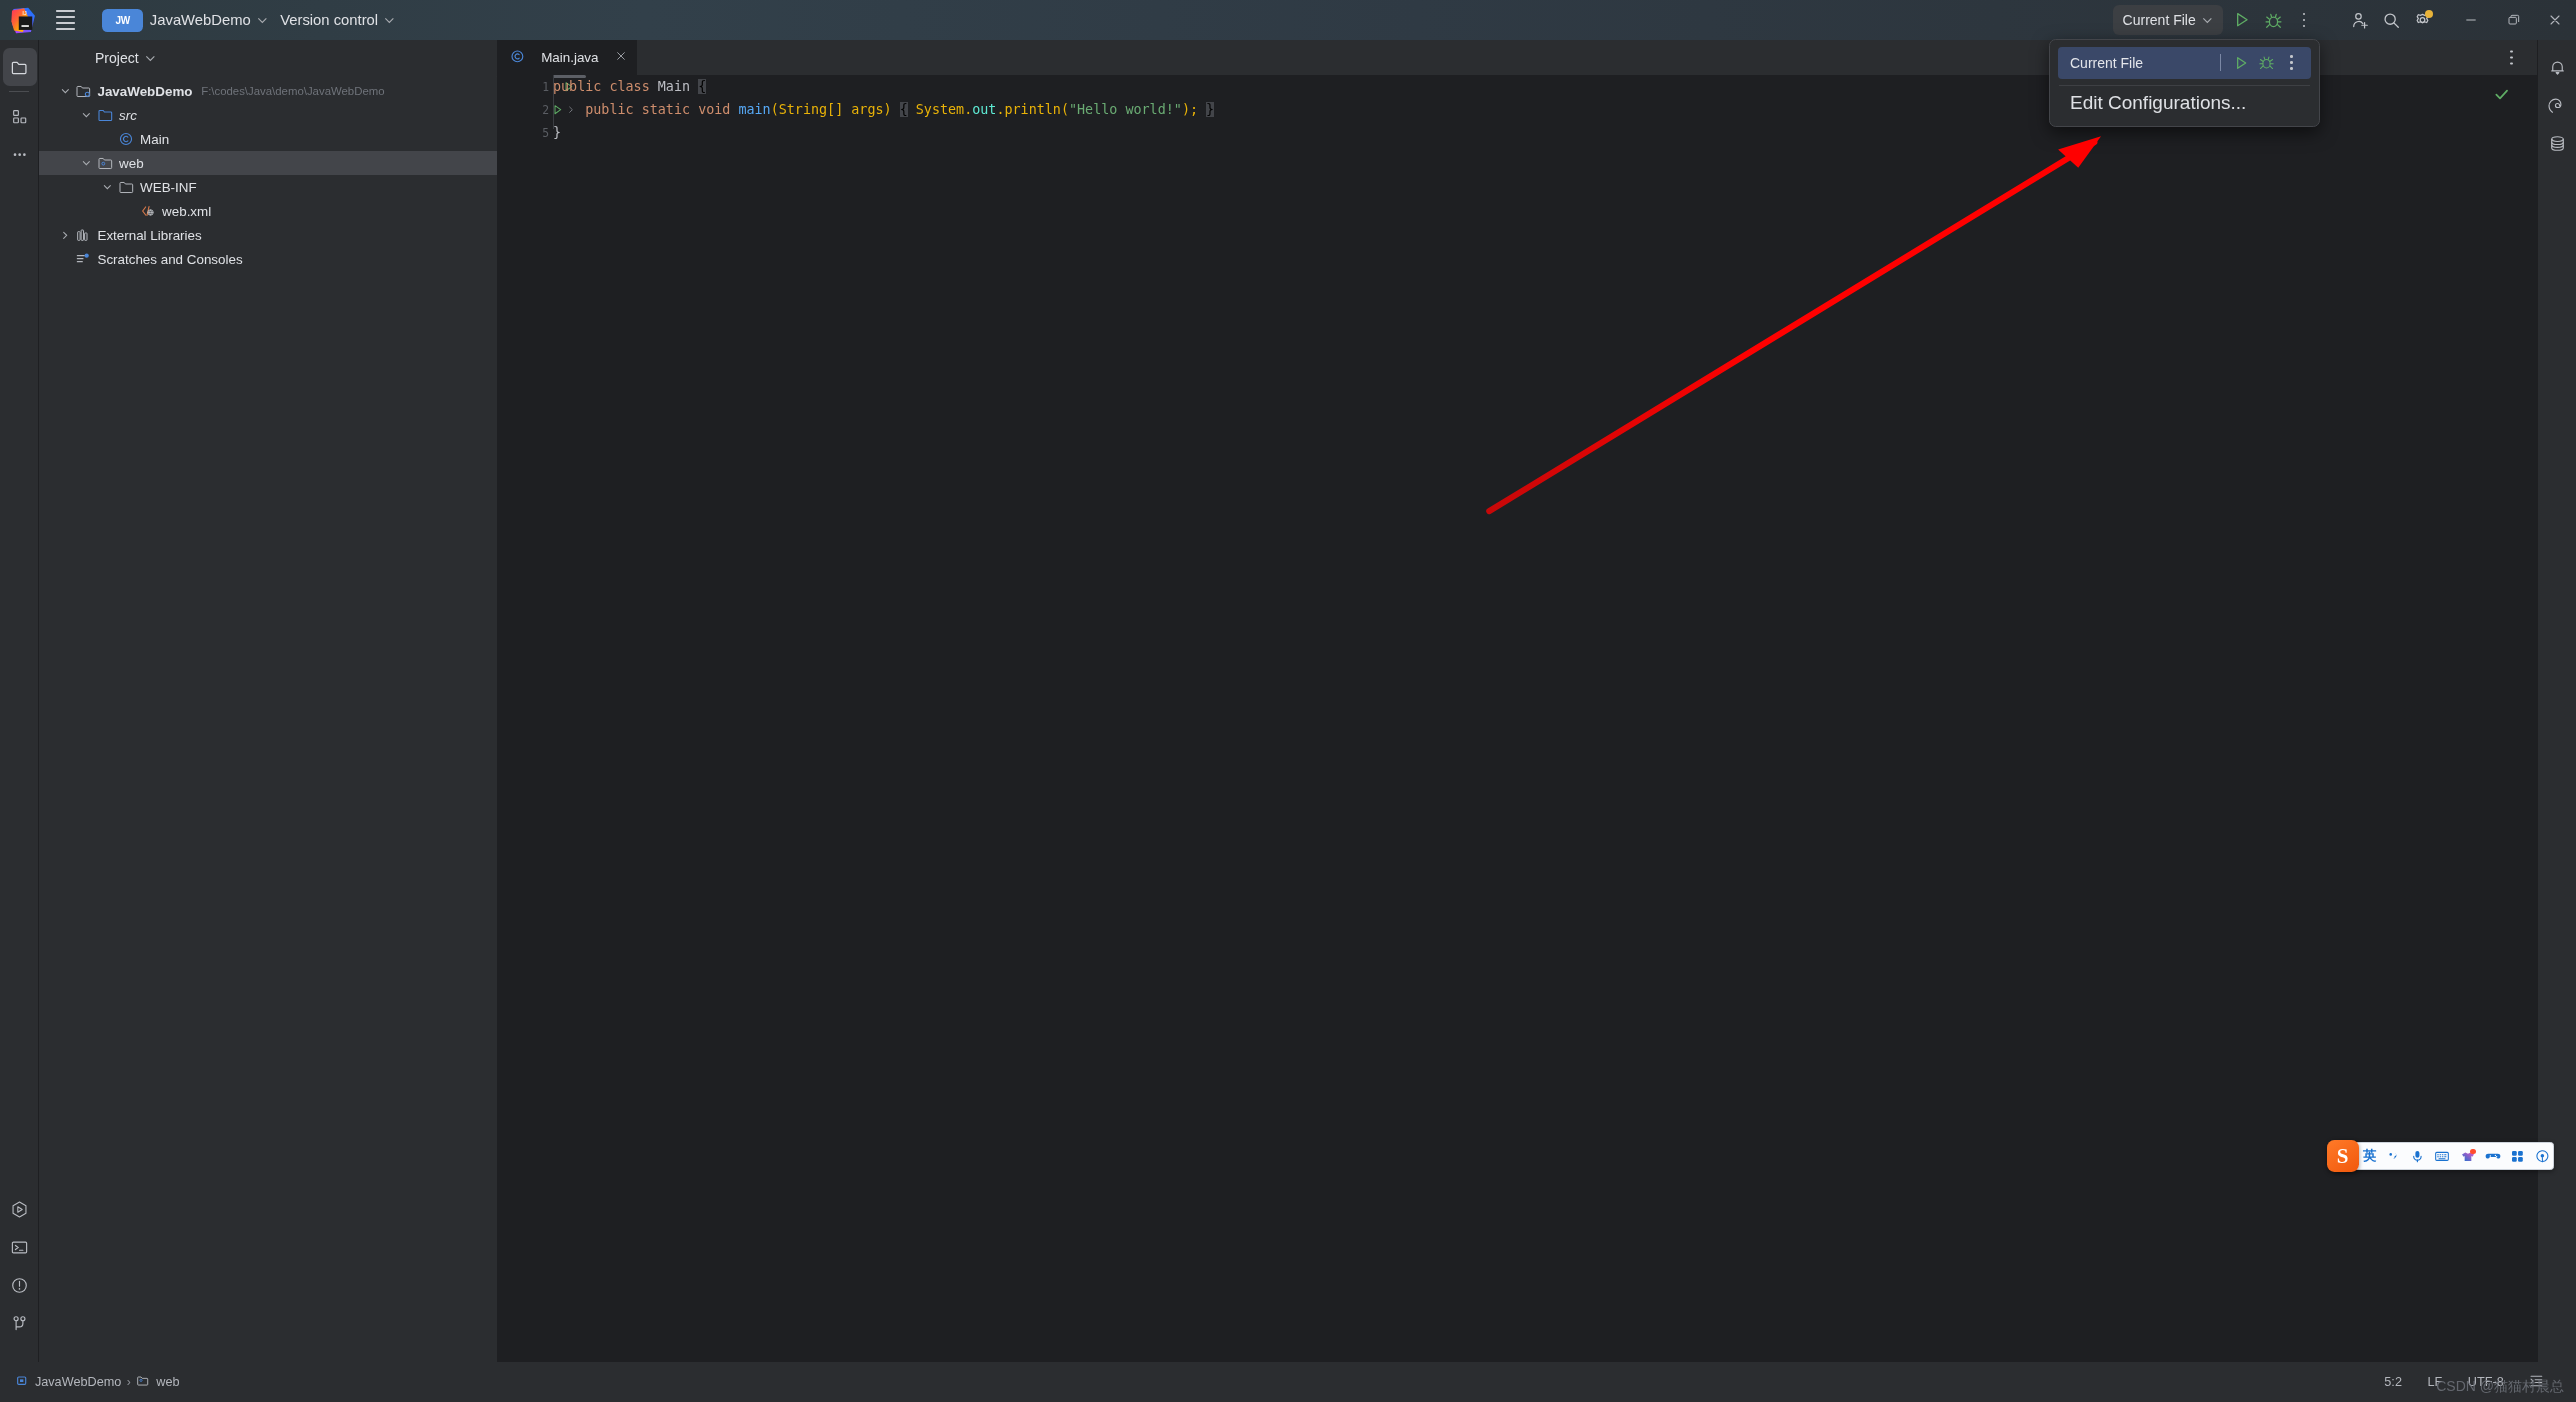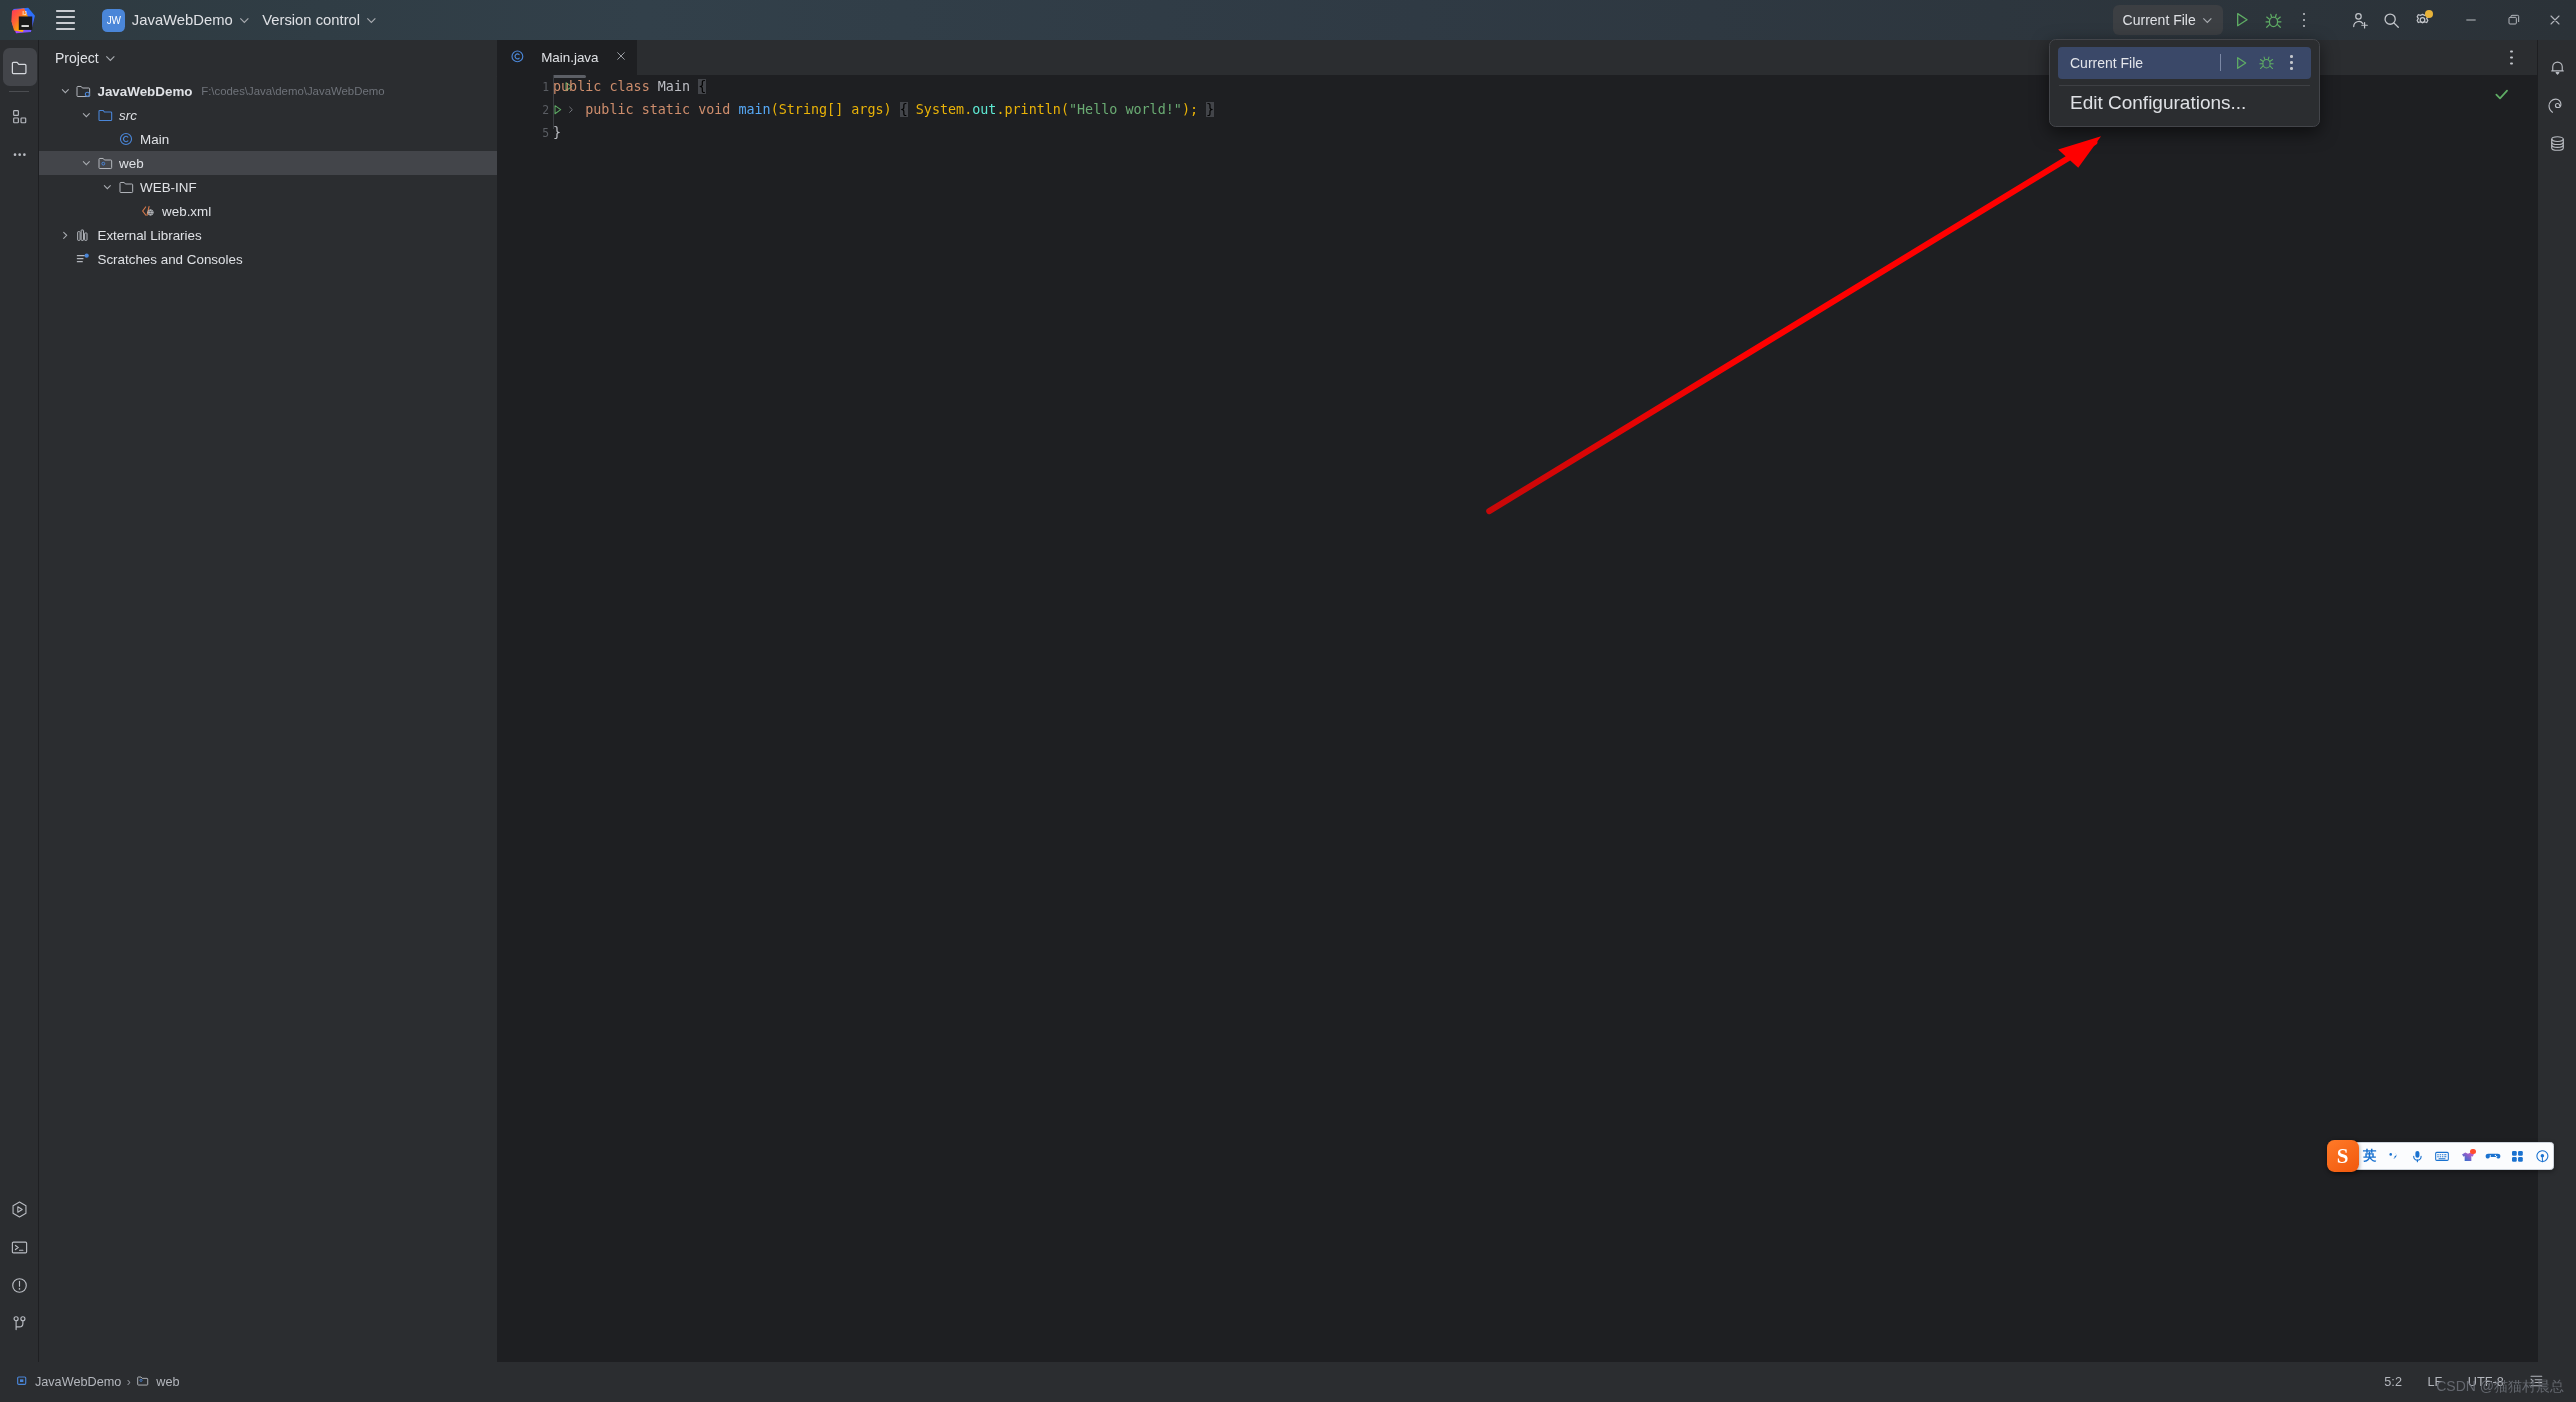--- a/index.html
+++ b/index.html
@@ -23,22 +23,22 @@
     display: flex; flex-direction: column; justify-content: center;
     align-items: center; gap: 4px; cursor: pointer;
   }
   .hamburger i { display:block; width: 19px; height: 2px; background: #c9ccd1; border-radius: 0.7px; }
 
   .proj-chip {
     display: flex; align-items: center; gap: 6.7px;
     margin-left: 14.8px; padding: 3.4px 6.7px; border-radius: 4.7px; cursor: pointer;
   }
   .proj-badge {
-    width: 23px; height: 23px; border-radius: 5.4px;
-    background: #4a86d8; color: #fff; font-size: 10px; font-weight: 400;
+    width: 41px; height: 23px; border-radius: 5.4px;
+    background: #4a86d8; color: #fff; font-size: 10px; font-weight: 700;
     display: flex; align-items: center; justify-content: center; letter-spacing: -0.3px;
   }
   .proj-name { color: #dfe1e5; font-size: 14.8px; }
   .chev { color: #a8abb0; font-size: 10px; line-height: 1; margin-top: 2px; }
 
   .vcs-chip { display:flex; align-items:center; gap:6px; padding: 3.4px 5.4px;
      border-radius: 4.7px; cursor: pointer; }
   .vcs-chip span.lbl { color: #dfe1e5; font-size: 14.8px; }
 
   .tb-spacer { flex: 1; }
@@ -71,21 +71,21 @@
     position: absolute; top: 40px; right: 0; width: 39px; height: 1322px;
     background: #2b2d30; border-left: 0.7px solid #1e1f22;
   }
 
   
   .projpanel {
     position: absolute; top: 40px; left: 39px; width: 458px; height: 1322px;
     background: #2b2d30;
   }
   .pp-head { height: 35px; display:flex; align-items:center; padding-left: 16px; gap: 6.7px; cursor:pointer; }
-  .pp-head .t { color:#dfe1e5; font-size: 14px; }
+  .pp-head .t { color:#dfe1e5; font-size: 14px; margin-left: 40px; }
   .tree { padding-top: 4px; }
   .trow { height: 24px; display: flex; align-items: center; font-size: 13.4px;
     color: #dfe1e5; white-space: nowrap; cursor: pointer; }
   .trow.sel { background: #43454a; }
   .tw { width: 17.4px; display:flex; align-items:center; justify-content:center; flex: none; }
   .tw svg { display:block; }
   .ticon { width: 19px; display:flex; align-items:center; justify-content:center; flex:none; margin-right: 4.7px; }
   .tpath { color: #6f737a; font-size: 11.4px; margin-left: 8.7px; }
   .tlabel.bold { font-weight: 700; }
 

